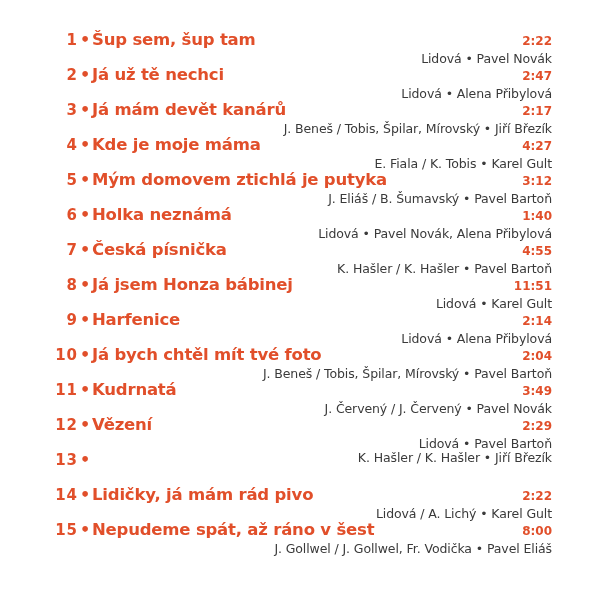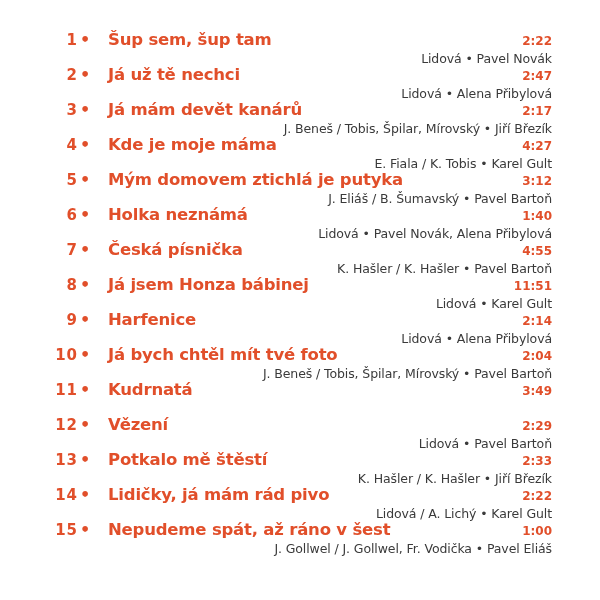--- a/index.html
+++ b/index.html
@@ -40,21 +40,20 @@
     flex: 0 0 14px;
     text-align: center;
     color: var(--accent);
     font-weight: bold;
     font-size: 16px;
     line-height: 19px;
   }
   .main {
     flex: 1 1 auto;
     min-width: 0;
-    margin-left: 16px;
   }
   .title-line {
     display: flex;
     justify-content: space-between;
     align-items: baseline;
   }
   .title {
     color: var(--accent);
     font-weight: bold;
     font-size: 16.5px;
@@ -204,43 +203,40 @@
   </div>
 
   <div class="track">
     <div class="num">11</div>
     <div class="bullet">•</div>
     <div class="main">
       <div class="title-line">
         <span class="title">Kudrnatá</span>
         <span class="duration">3:49</span>
       </div>
+      <div class="credits">J. Červený / J. Červený • Pavel Novák</div>
     </div>
   </div>
 
   <div class="track">
     <div class="num">12</div>
     <div class="bullet">•</div>
     <div class="main">
       <div class="title-line">
         <span class="title">Vězení</span>
         <span class="duration">2:29</span>
       </div>
       <div class="credits">Lidová • Pavel Bartoň</div>
     </div>
   </div>
 
   <div class="track">
     <div class="num">13</div>
     <div class="bullet">•</div>
     <div class="main">
-      <div class="title-line">
-        <span class="title">Potkalo mě štěstí</span>
-        <span class="duration">2:33</span>
-      </div>
       <div class="credits">K. Hašler / K. Hašler • Jiří Březík</div>
     </div>
   </div>
 
   <div class="track">
     <div class="num">14</div>
     <div class="bullet">•</div>
     <div class="main">
       <div class="title-line">
         <span class="title">Lidičky, já mám rád pivo</span>
@@ -249,19 +245,19 @@
       <div class="credits">Lidová / A. Lichý • Karel Gult</div>
     </div>
   </div>
 
   <div class="track">
     <div class="num">15</div>
     <div class="bullet">•</div>
     <div class="main">
       <div class="title-line">
         <span class="title">Nepudeme spát, až ráno v šest</span>
-        <span class="duration">1:00</span>
+        <span class="duration">8:00</span>
       </div>
       <div class="credits">J. Gollwel / J. Gollwel, Fr. Vodička • Pavel Eliáš</div>
     </div>
   </div>
 </div>
 </div>
 
 </body></html>

